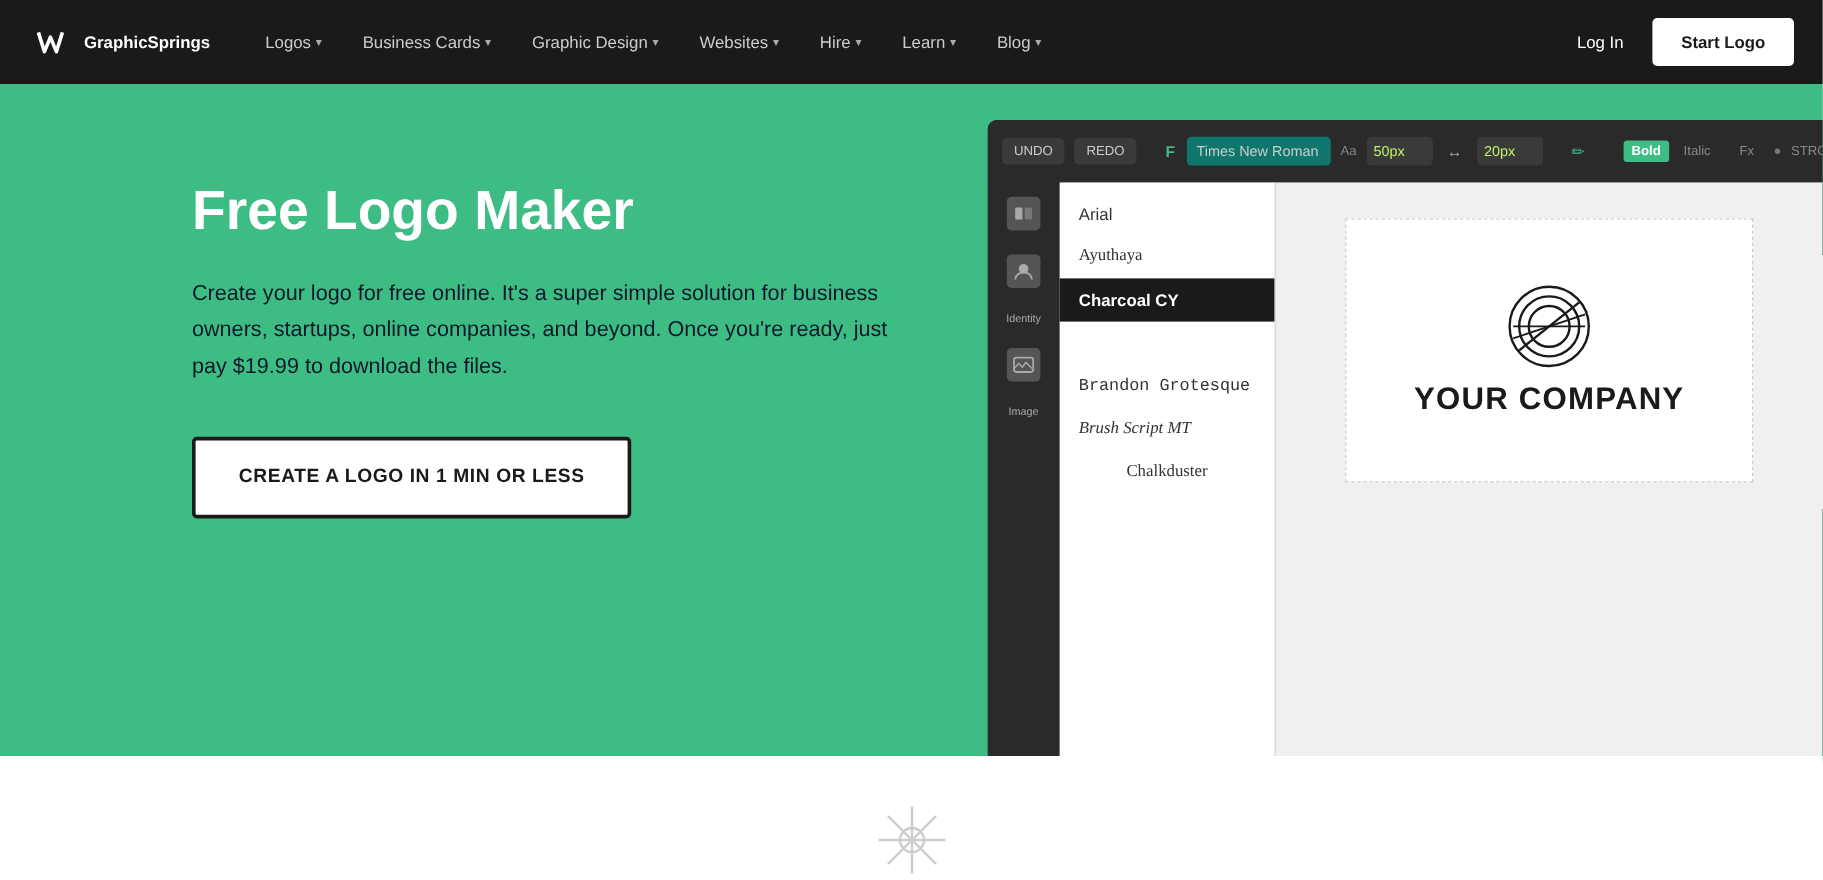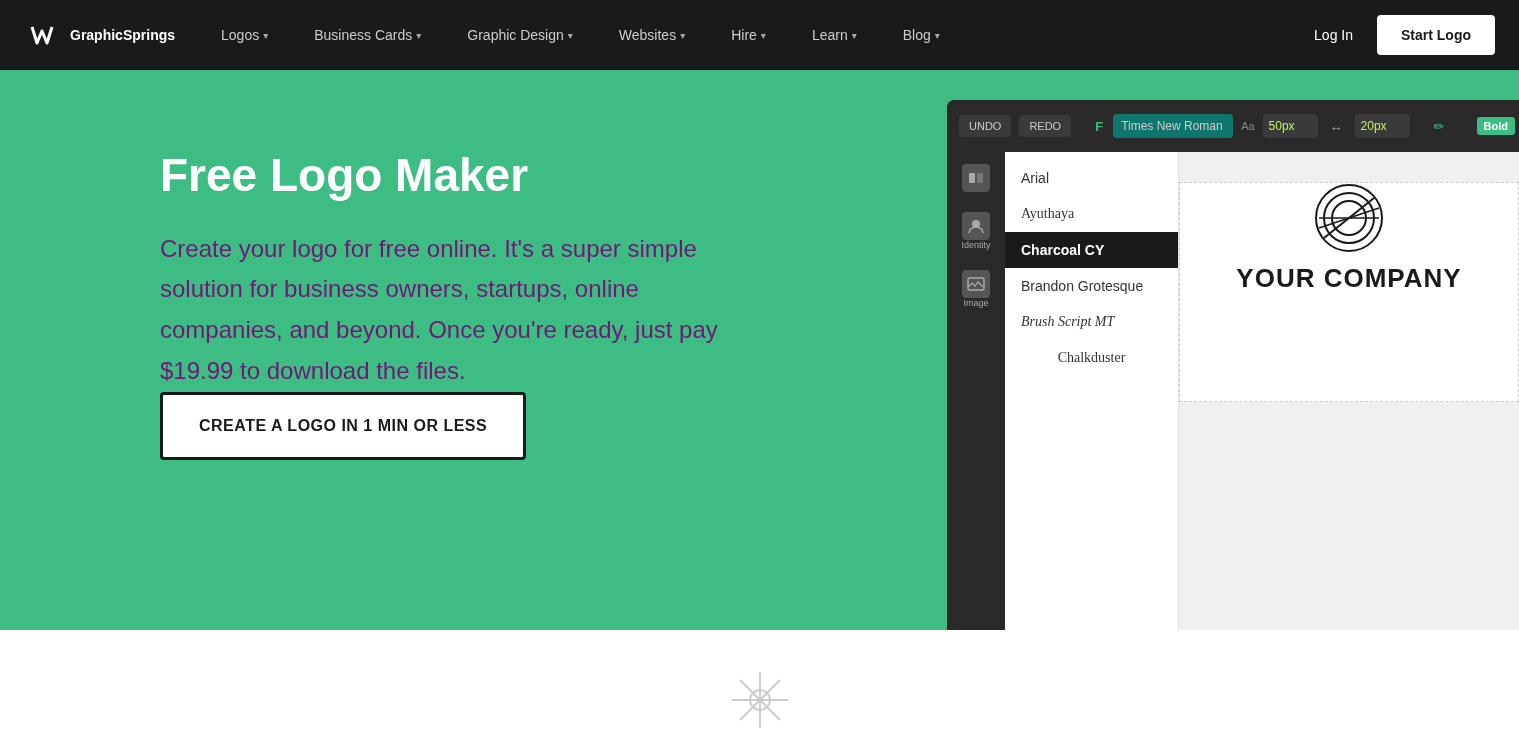--- a/index.html
+++ b/index.html
@@ -28,21 +28,21 @@
     }
     .logo-text {
       color: #fff;
       font-size: 14px;
       font-weight: 700;
       white-space: nowrap;
     }
     .nav-links {
       display: flex;
       align-items: center;
-      gap: 14px;
+      gap: 2px;
       flex: 1;
     }
     .nav-item {
       color: #ccc;
       font-size: 14px;
       padding: 0 16px;
       height: 70px;
       display: flex;
       align-items: center;
       gap: 4px;
@@ -93,44 +93,45 @@
       padding-top: 20px;
     }
     .hero-title {
       color: #fff;
       font-size: 46px;
       font-weight: 800;
       margin-bottom: 28px;
       line-height: 1.1;
     }
     .hero-desc {
-      color: #701a75;
-      font-size: 24px;
+      color: #0f172a;
+      font-size: 18px;
       line-height: 1.7;
+      margin-bottom: 44px;
     }
     .cta-btn {
       display: inline-block;
       background: #fff;
       color: #1a1a1a;
       border: 3px solid #1a1a1a;
       border-radius: 4px;
       padding: 22px 36px;
       font-size: 16px;
       font-weight: 700;
       letter-spacing: 0.5px;
       cursor: pointer;
       text-transform: uppercase;
     }
 
     
     .editor-preview {
       position: absolute;
       right: 0;
       top: 0;
-      width: 572px;
+      width: 696px;
       height: 640px;
       overflow: hidden;
     }
     .editor-window {
       position: absolute;
       top: 30px;
       left: 0;
       width: 100%;
       height: 100%;
       background: #1a1a1a;
@@ -205,21 +206,21 @@
       display: flex;
       flex-direction: column;
       align-items: center;
       padding: 12px 0;
       gap: 20px;
     }
     .sidebar-icon {
       display: flex;
       flex-direction: column;
       align-items: center;
-      gap: 0;
+      gap: 20px;
       cursor: pointer;
     }
     .sidebar-icon-img {
       width: 28px;
       height: 28px;
       background: #555;
       border-radius: 4px;
       display: flex;
       align-items: center;
       justify-content: center;
@@ -243,40 +244,40 @@
       font-size: 14px;
       cursor: pointer;
       color: #333;
     }
     .font-option.selected {
       background: #1a1a1a;
       color: #fff;
     }
     .font-arial { font-family: Arial, sans-serif; }
     .font-charcoal { font-family: Arial, sans-serif; font-weight: 700; }
-    .font-brandon { font-family: Liberation Sans, sans-serif; }
+    .font-brandon { font-family: Liberation Mono, monospace; margin-top: 36px; }
     .font-brush { font-family: 'Brush Script MT', cursive; }
 
     
     .editor-canvas {
       flex: 1;
       background: #f0f0f0;
       display: flex;
       align-items: flex-start;
       justify-content: center;
       padding: 30px 0;
       position: relative;
     }
     .canvas-inner {
       background: #fff;
       width: 340px;
       height: 220px;
       display: flex;
       align-items: center;
-      justify-content: flex-start;
+      justify-content: center;
       flex-direction: column;
       gap: 10px;
       border: 1px dashed #ccc;
       position: relative;
     }
     .canvas-logo-icon {
       width: 70px;
       height: 70px;
     }
     .canvas-company-text {

